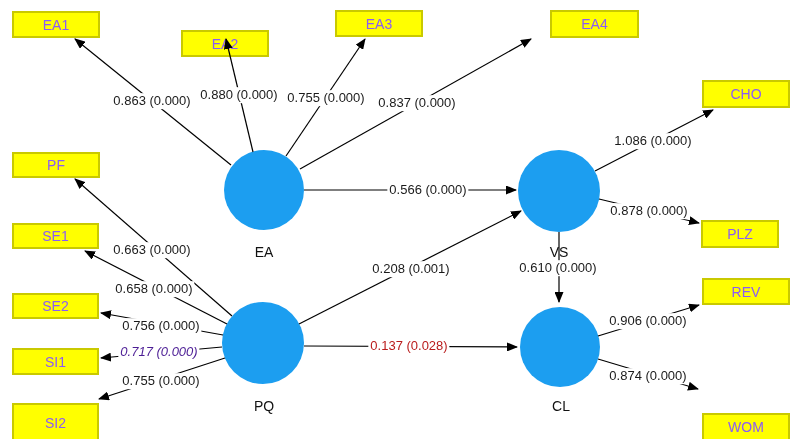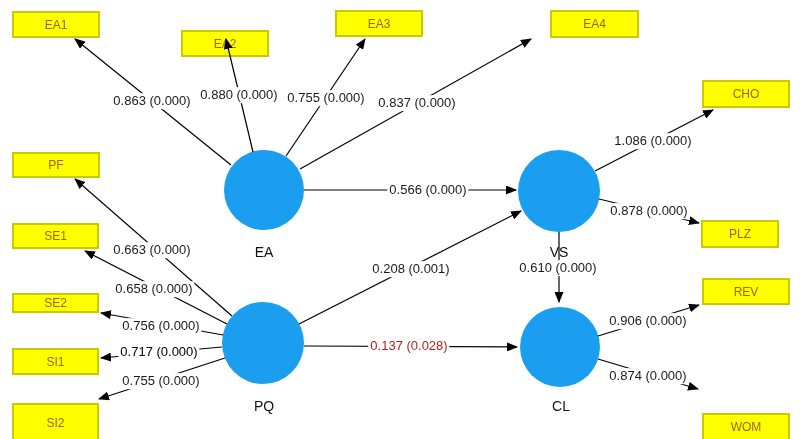--- a/index.html
+++ b/index.html
@@ -20,22 +20,22 @@
   }
   svg.edges line { stroke: #000000; stroke-width: 1.2; }
   .indicator {
     position: absolute;
     box-sizing: border-box;
     background: #ffff00;
     border: 2px solid #c9c900;
     display: flex;
     align-items: center;
     justify-content: center;
-    font-size: 12px;
-    color: #a16207;
+    font-size: 14px;
+    color: #8b5cf6;
     z-index: 1;
   }
   .latent {
     position: absolute;
     border-radius: 50%;
     background: #1c9ef0;
     z-index: 1;
   }
   .edge-label {
     position: absolute;
@@ -61,21 +61,21 @@
 <body>
 
 <div class="stage">
   <div id="node-layer">
       <div class="indicator" style="left: 12px; top: 11px; width: 88px; height: 27px; background: rgb(255, 255, 0); border-color: rgb(201, 201, 0);">EA1</div>
       <div class="indicator" style="left: 181px; top: 10px; width: 88px; height: 27px; background: rgb(255, 255, 0); border-color: rgb(201, 201, 0); margin-top: 20px;">EA2</div>
       <div class="indicator" style="left: 335px; top: 10px; width: 88px; height: 27px; background: rgb(255, 255, 0); border-color: rgb(201, 201, 0);">EA3</div>
       <div class="indicator" style="left: 518px; top: 10px; width: 89px; height: 28px; background: rgb(255, 255, 0); border-color: rgb(201, 201, 0); margin-left: 32px;">EA4</div>
       <div class="indicator" style="left: 12px; top: 152px; width: 88px; height: 26px; background: rgb(255, 255, 0); border-color: rgb(201, 201, 0);">PF</div>
       <div class="indicator" style="left: 12px; top: 223px; width: 87px; height: 26px; background: rgb(255, 255, 0); border-color: rgb(201, 201, 0);">SE1</div>
-      <div class="indicator" style="left: 12px; top: 293px; width: 87px; height: 20px; background: rgb(255, 255, 0); border-color: rgb(201, 201, 0);">SE2</div>
+      <div class="indicator" style="left: 12px; top: 293px; width: 87px; height: 26px; background: rgb(255, 255, 0); border-color: rgb(201, 201, 0);">SE2</div>
       <div class="indicator" style="left: 12px; top: 348px; width: 87px; height: 27px; background: rgb(255, 255, 0); border-color: rgb(201, 201, 0);">SI1</div>
       <div class="indicator" style="left: 12px; top: 403px; width: 87px; height: 40px; background: rgb(255, 255, 0); border-color: rgb(201, 201, 0);">SI2</div>
       <div class="indicator" style="left: 702px; top: 80px; width: 88px; height: 28px; background: rgb(255, 255, 0); border-color: rgb(201, 201, 0);">CHO</div>
       <div class="indicator" style="left: 701px; top: 220px; width: 78px; height: 28px; background: rgb(255, 255, 0); border-color: rgb(201, 201, 0);">PLZ</div>
       <div class="indicator" style="left: 702px; top: 278px; width: 88px; height: 27px; background: rgb(255, 255, 0); border-color: rgb(201, 201, 0);">REV</div>
       <div class="indicator" style="left: 702px; top: 389px; width: 88px; height: 28px; background: rgb(255, 255, 0); border-color: rgb(201, 201, 0); margin-top: 24px;">WOM</div>
       <div class="latent" style="left: 224px; top: 150px; width: 80px; height: 80px; background: rgb(28, 158, 240);"></div>
       <div class="latent" style="left: 518px; top: 150px; width: 82px; height: 82px; background: rgb(28, 158, 240);"></div>
       <div class="latent" style="left: 222px; top: 302px; width: 82px; height: 82px; background: rgb(28, 158, 240);"></div>
       <div class="latent" style="left: 520px; top: 307px; width: 80px; height: 80px; background: rgb(28, 158, 240);"></div>
@@ -107,21 +107,21 @@
       </g>
   </svg>
   <div id="edge-label-layer">
       <div class="edge-label" style="left: 152px; top: 101px; color: rgb(26, 26, 26);">0.863 (0.000)</div>
       <div class="edge-label" style="left: 239px; top: 95px; color: rgb(26, 26, 26);">0.880 (0.000)</div>
       <div class="edge-label" style="left: 326px; top: 98px; color: rgb(26, 26, 26);">0.755 (0.000)</div>
       <div class="edge-label" style="left: 417px; top: 103px; color: rgb(26, 26, 26);">0.837 (0.000)</div>
       <div class="edge-label" style="left: 152px; top: 250px; color: rgb(26, 26, 26);">0.663 (0.000)</div>
       <div class="edge-label" style="left: 154px; top: 289px; color: rgb(26, 26, 26);">0.658 (0.000)</div>
       <div class="edge-label" style="left: 161px; top: 326px; color: rgb(26, 26, 26);">0.756 (0.000)</div>
-      <div class="edge-label" style="left: 159px; top: 352px; color: #000000;">0.717 (0.000)</div>
+      <div class="edge-label" style="left: 159px; top: 352px; color: #4c1d95; font-style: italic;">0.717 (0.000)</div>
       <div class="edge-label" style="left: 161px; top: 381px; color: rgb(26, 26, 26);">0.755 (0.000)</div>
       <div class="edge-label" style="left: 653px; top: 141px; color: rgb(26, 26, 26);">1.086 (0.000)</div>
       <div class="edge-label" style="left: 649px; top: 211px; color: rgb(26, 26, 26);">0.878 (0.000)</div>
       <div class="edge-label" style="left: 648px; top: 321px; color: rgb(26, 26, 26);">0.906 (0.000)</div>
       <div class="edge-label" style="left: 648px; top: 376px; color: rgb(26, 26, 26);">0.874 (0.000)</div>
       <div class="edge-label" style="left: 428px; top: 190px; color: rgb(26, 26, 26);">0.566 (0.000)</div>
       <div class="edge-label" style="left: 411px; top: 269px; color: rgb(26, 26, 26);">0.208 (0.001)</div>
       <div class="edge-label" style="left: 409px; top: 346px; color: #b91c1c;">0.137 (0.028)</div>
       <div class="edge-label" style="left: 558px; top: 268px; color: rgb(26, 26, 26);">0.610 (0.000)</div>
     </div>

